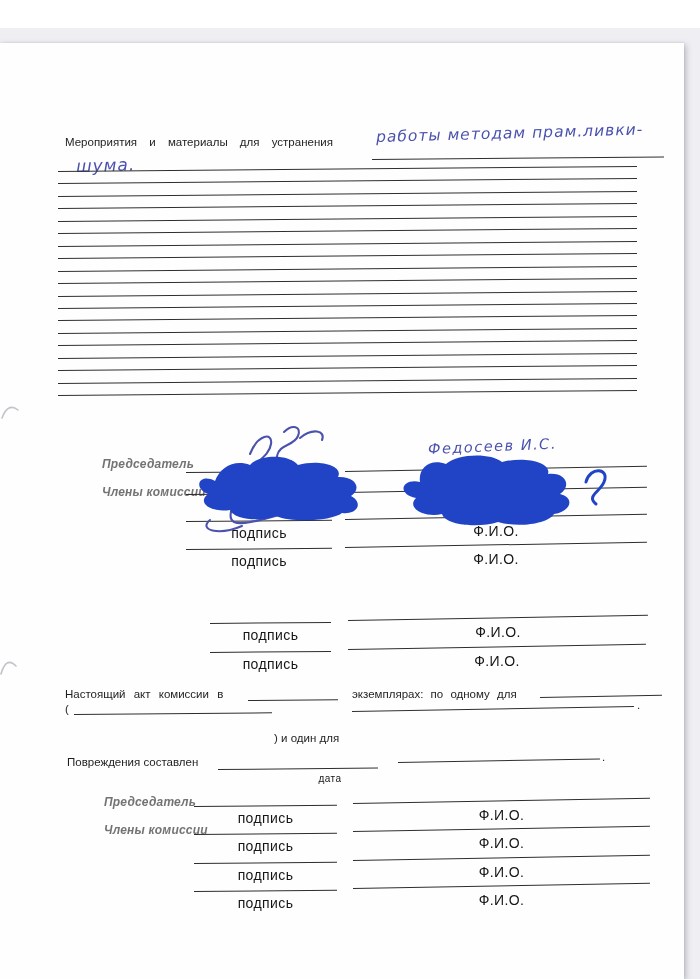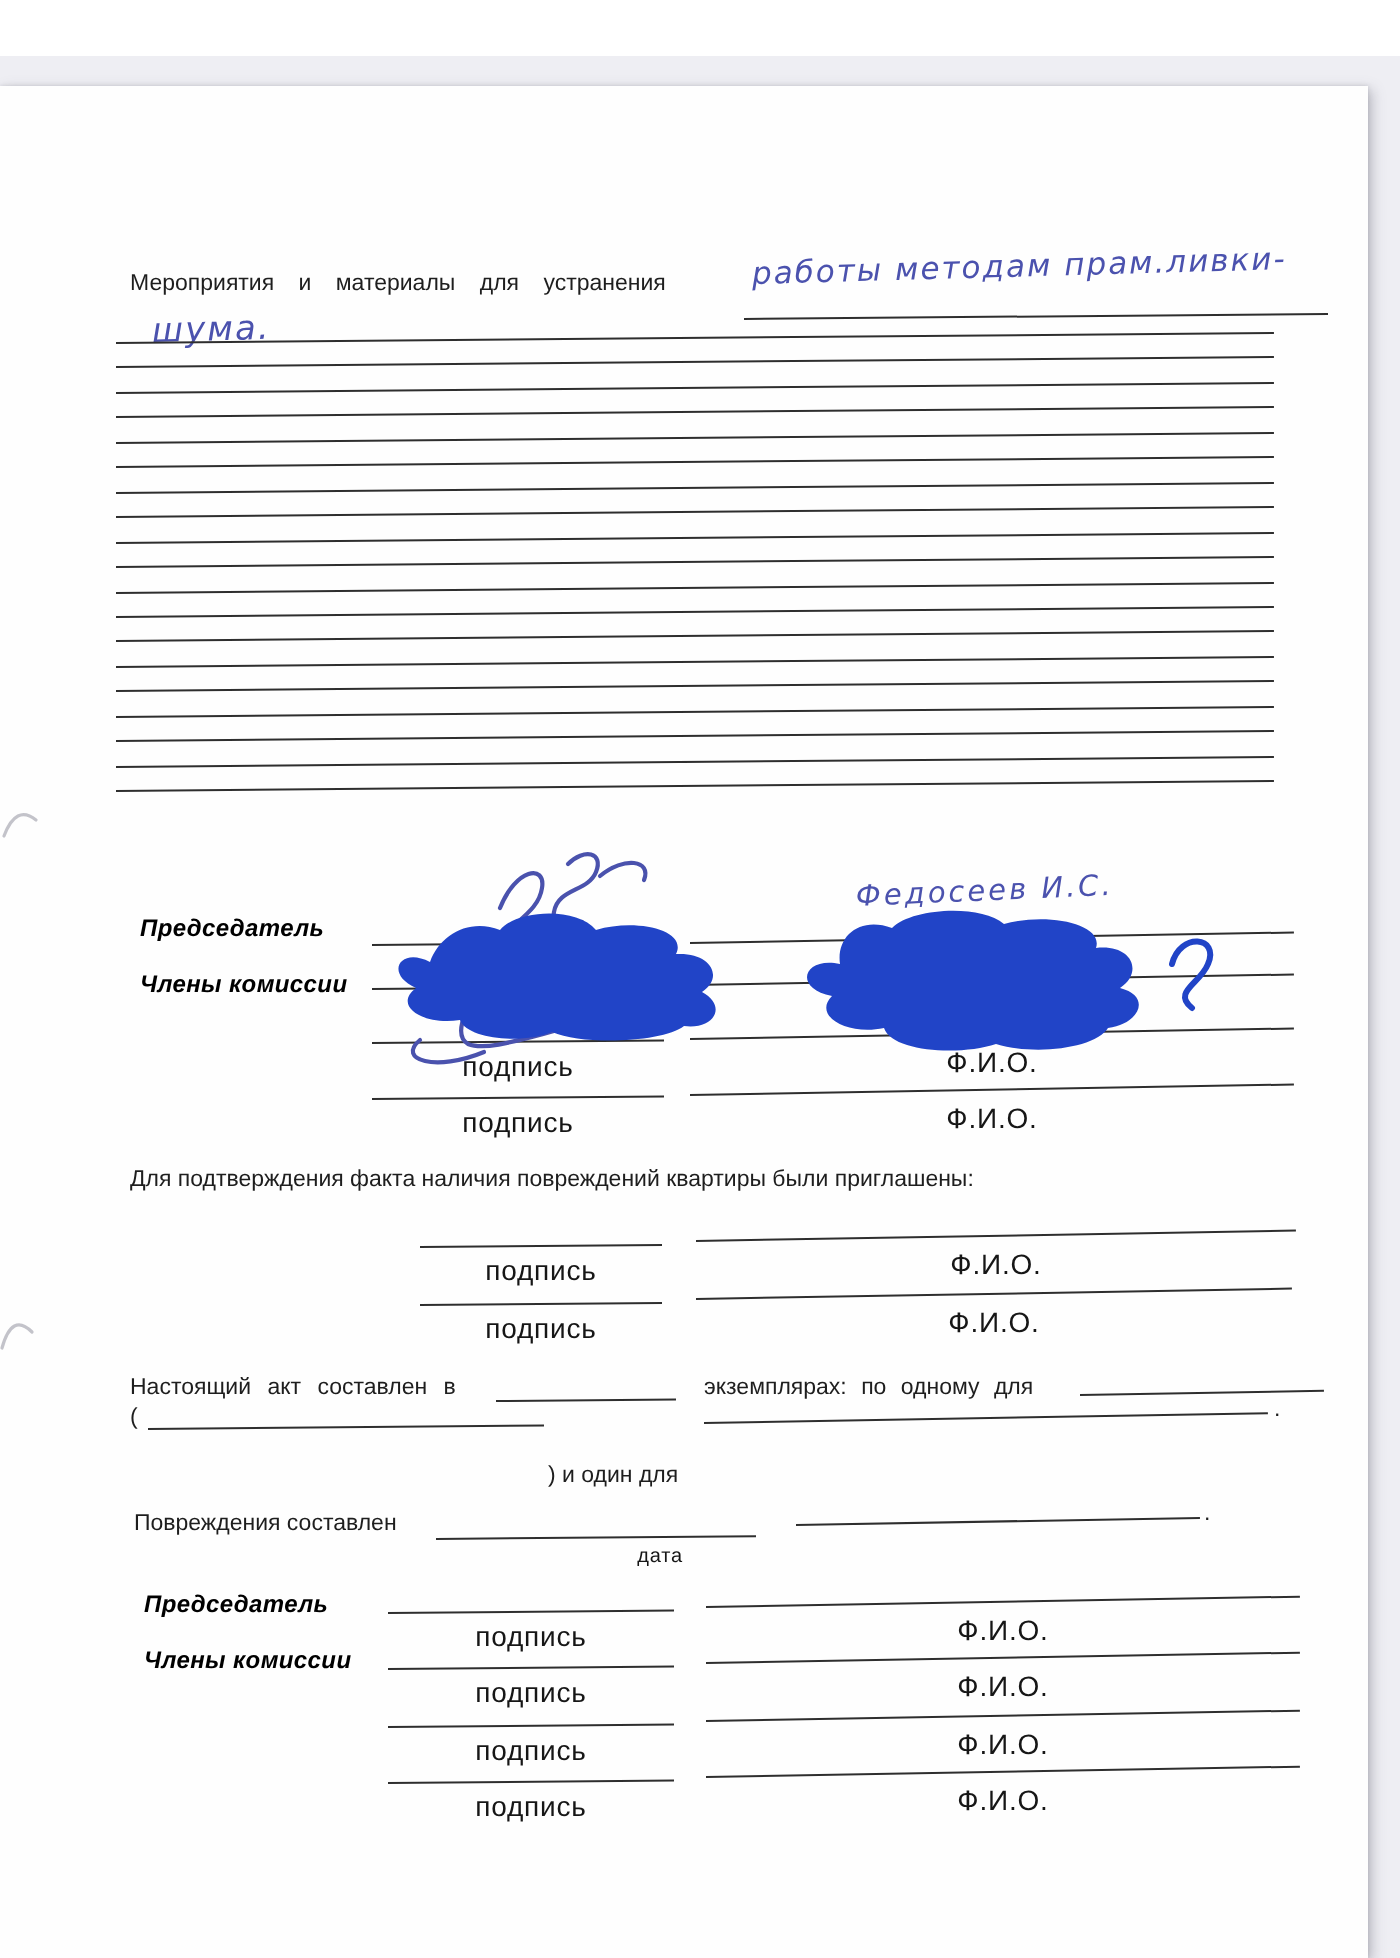--- a/index.html
+++ b/index.html
@@ -13,21 +13,21 @@
   .page{
     position:absolute;left:0;top:43px;width:684px;height:936px;
     background:#fefefe;
     box-shadow:2px 2px 6px rgba(90,90,105,.35), 0 0 2px rgba(120,120,130,.25);
   }
   .abs{position:absolute;}
   .txt{font-size:11.5px;line-height:14px;color:#1e1e1e;white-space:nowrap;}
   .hline{position:absolute;height:1.4px;background:#2e2e2e;transform:rotate(-0.5deg);transform-origin:left center;}
   .hline.thin{height:1.2px;}
   .cap{position:absolute;font-size:14px;color:#161616;text-align:center;letter-spacing:.4px;white-space:nowrap;}
-  .roleLabel{font-size:12px;font-weight:bold;font-style:italic;color:#000000;letter-spacing:.2px;white-space:nowrap;}
+  .roleLabel{font-size:12px;font-weight:bold;font-style:italic;color:#737373;letter-spacing:.2px;white-space:nowrap;margin-left:32px;}
   .hand{
     position:absolute;font-family:"DejaVu Sans", sans-serif;font-style:italic;
     white-space:nowrap;
   }
   .hw-top{font-size:15.5px;letter-spacing:1px;transform:rotate(-1.6deg);transform-origin:left center;}
   .hw-name{font-size:14.5px;letter-spacing:1.5px;transform:rotate(-2.5deg);transform-origin:left center;}
   .tilt-more{transform:rotate(-1deg);}
   svg{display:block;}
 </style>
 </head>
@@ -94,33 +94,32 @@
     </g>
     <g>
       <path fill="#2144c7" d="M 35,61 C 20,53 12,67 28,74 C 16,83 32,93 50,90 C 54,100 82,102 96,96 C 112,103 152,101 162,93 C 177,95 184,83 171,76 C 182,69 176,56 158,57 C 164,45 138,39 118,45 C 108,33 78,35 70,45 C 55,39 40,47 35,61 Z"></path>
     </g>
     <g>
       <path fill="#2144c7" d="M 240,62 C 222,58 216,74 236,78 C 226,88 244,98 262,94 C 266,106 300,108 318,102 C 338,108 368,104 374,94 C 390,92 396,78 380,74 C 392,66 386,52 368,54 C 372,42 344,36 322,42 C 310,32 276,34 266,44 C 250,38 238,48 240,62 Z"></path>
       <path fill="none" stroke="#2144c7" stroke-width="3" stroke-linecap="round" d="M 406,62 C 410,46 430,48 424,62 C 420,72 406,76 416,84"></path>
     </g>
   </svg>
 
-  <div class="abs txt" style="left:65px;top:540px;">Для подтверждения факта наличия повреждений квартиры были приглашены:</div>
 
   <div class="hline thin" style="left:210px;top:580px;width:121px;"></div>
   <div class="cap" style="left:210px;top:584px;width:121px;">подпись</div>
   <div class="hline thin tilt-more" style="left:348px;top:577px;width:300px;"></div>
   <div class="cap" style="left:348px;top:581px;width:300px;">Ф.И.О.</div>
 
   <div class="hline thin" style="left:210px;top:609px;width:121px;"></div>
   <div class="cap" style="left:210px;top:613px;width:121px;">подпись</div>
   <div class="hline thin tilt-more" style="left:348px;top:606px;width:298px;"></div>
   <div class="cap" style="left:348px;top:610px;width:298px;">Ф.И.О.</div>
 
-  <div class="abs txt" style="left:65px;top:644px;word-spacing:5px;">Настоящий акт составлен в</div>
+  <div class="abs txt" style="left:65px;top:644px;word-spacing:5px;">Настоящий акт комиссии в</div>
   <div class="hline thin" style="left:248px;top:657px;width:90px;"></div>
   <div class="abs txt" style="left:352px;top:644px;word-spacing:4px;">экземплярах: по одному для</div>
   <div class="hline thin tilt-more" style="left:540px;top:654px;width:122px;"></div>
 
   <div class="abs txt" style="left:65px;top:659px;">(</div>
   <div class="hline thin" style="left:74px;top:671px;width:198px;"></div>
   <div class="abs txt" style="left:274px;top:660px;margin-top:28px;">) и один для</div>
   <div class="hline thin tilt-more" style="left:352px;top:668px;width:282px;"></div>
   <div class="abs txt" style="left:637px;top:655px;">.</div>
 

